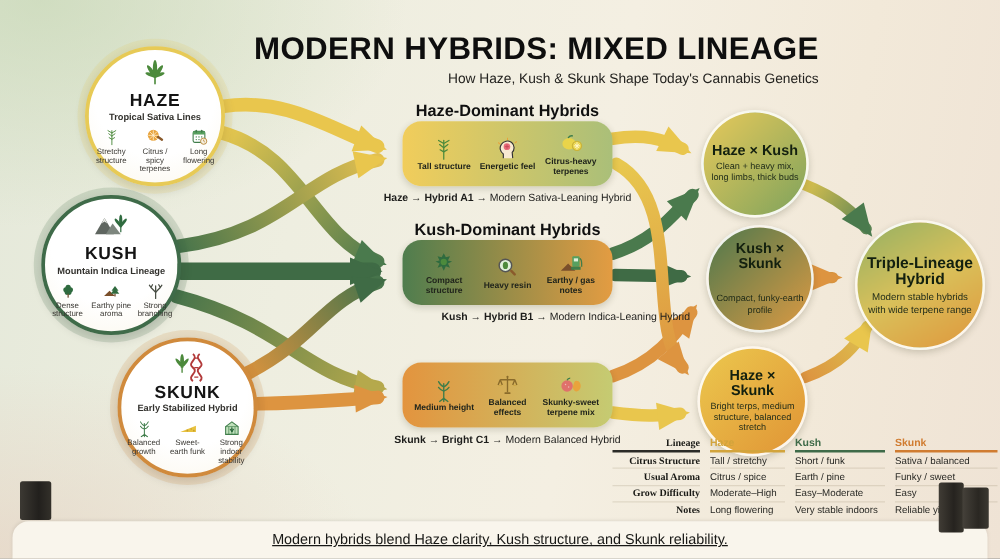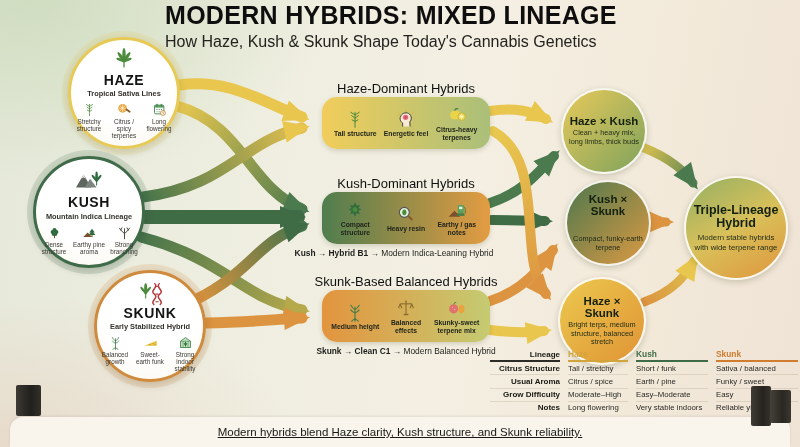--- a/index.html
+++ b/index.html
@@ -3,41 +3,41 @@
 <meta charset="utf-8">
 <style>
   html,body{margin:0;padding:0;background:#888;}
   .stage{position:relative;width:800px;height:447px;overflow:hidden;margin:0 auto;
     font-family:"Liberation Sans","DejaVu Sans",sans-serif;color:#1b1b1b;
     background:
       radial-gradient(ellipse 420px 260px at 4% 0%, rgba(196,214,178,.65), transparent 70%),
       radial-gradient(ellipse 420px 220px at 0% 100%, rgba(231,205,189,.55), transparent 70%),
       linear-gradient(100deg,#e5e9da 0%,#eeeee0 30%,#f4efe2 58%,#f2e9d9 80%,#efe3d5 100%);}
   .arrows{position:absolute;left:0;top:0;z-index:1;}
-  .hdr{position:absolute;left:165px;top:1px;width:490px;text-align:left;z-index:3;}
+  .hdr{position:absolute;left:165px;top:25px;width:490px;text-align:right;z-index:3;}
   .hdr h1{margin:0;font-size:25px;font-weight:800;letter-spacing:.3px;color:#0e0e0e;}
-  .hdr p{margin:3px 0 0;font-size:16px;color:#23221f;}
+  .hdr p{margin:3px 0 0;font-size:11px;color:#23221f;}
   
   .src{position:absolute;width:112px;height:112px;border-radius:50%;z-index:2;
     background:radial-gradient(circle at 50% 35%,#ffffff 55%,#fbf7ec);
     border:3px solid #ccc;display:flex;flex-direction:column;align-items:center;
     justify-content:center;text-align:center;padding:2px;box-sizing:border-box;}
   .src.haze{left:68px;top:37px;}
   .src.kush{left:33px;top:156px;}
   .src.skunk{left:94px;top:270px;}
   .src .big-ic{width:28px;height:26px;}
   .src .big-ic.wide{width:40px;}
   .src .nm{font-size:14px;font-weight:800;letter-spacing:.6px;color:#141414;line-height:1.1;}
   .src .tg{font-size:7.4px;color:#33322e;margin-top:1px;font-weight:bold;}
   .feats{display:flex;gap:2px;margin-top:4px;justify-content:center;}
   .feat{width:33px;display:flex;flex-direction:column;align-items:center;}
   .feat .ic{width:15px;height:15px;}
   .feat .fl{font-size:6.3px;line-height:1.12;color:#3a3833;margin-top:1px;}
   
-  .hb-title{position:absolute;width:240px;text-align:center;font-size:13px;font-weight:400;color:#101010;z-index:3;}
+  .hb-title{position:absolute;width:240px;text-align:center;font-size:13px;font-weight:700;color:#101010;z-index:3;}
   .hbox{position:absolute;left:322px;width:168px;height:52px;border-radius:15px;z-index:2;
     display:flex;align-items:center;justify-content:space-around;padding:2px 8px;box-sizing:border-box;
     box-shadow:0 2px 5px rgba(60,60,30,.18);}
   .hbox .bf{width:52px;display:flex;flex-direction:column;align-items:center;text-align:center;}
   .hbox .ic{width:20px;height:20px;}
   .hbox .fl{font-size:6.8px;line-height:1.12;color:#21251c;font-weight:600;margin-top:1px;}
   .hb-cap{position:absolute;width:260px;text-align:center;font-size:8.4px;color:#1d1d1b;z-index:3;}
   .hb-cap b{font-weight:800;}
   
   .cc{position:absolute;border-radius:50%;z-index:2;border:2px solid rgba(255,255,255,.9);
@@ -48,21 +48,21 @@
   .cc1{left:561px;top:88px;width:86px;height:86px;align-items:center;}
   .cc2{left:565px;top:180px;width:86px;height:86px;}
   .cc3{left:558px;top:277px;width:88px;height:88px;}
   .final{left:684px;top:176px;width:104px;height:104px;}
   .final .t{font-size:12.5px;}
   .final .d{font-size:7.8px;margin-top:3px;}
   
   .tbl{position:absolute;left:490px;top:347px;display:grid;z-index:3;
     grid-template-columns:70px 60px 72px 82px;column-gap:8px;font-size:7.8px;align-items:end;}
   .tbl .c{padding:1.6px 0;border-bottom:1px solid rgba(120,100,70,.16);white-space:nowrap;color:#2a2a26;}
-  .tbl .lab{text-align:right;font-weight:700;color:#191915;font-size:8px;}
+  .tbl .lab{text-align:right;font-weight:700;color:#191915;font-size:8px;font-family:Liberation Serif, serif;}
   .tbl .hd{font-weight:700;font-size:8.4px;border-bottom-width:2px;border-bottom-style:solid;}
   .tbl .hd0{border-bottom:2px solid #2b2b27;}
   .tbl .bot{border-bottom:none;}
   
   .footer{position:absolute;left:10px;right:10px;top:417px;height:30px;z-index:3;
     background:#f9f5ec;border-radius:13px 13px 0 0;box-shadow:0 -1px 3px rgba(0,0,0,.08);
     display:flex;align-items:center;justify-content:center;}
   .footer span{font-size:11.5px;color:#181816;text-decoration:underline;}
   
   .blk{position:absolute;z-index:4;border-radius:2px;}
@@ -334,20 +334,23 @@
             <ellipse cx="10" cy="12" rx="6.5" ry="5.5" fill="#e9d44a"></ellipse>
             <circle cx="17.5" cy="14" r="4.5" fill="#e9d44a" stroke="#c9b23a" stroke-width="1"></circle>
             <g stroke="#fff8cf" stroke-width="0.9">
               <path d="M17.5,10.5 V17.5 M14.5,14 H20.5 M15.4,11.9 L19.6,16.1 M19.6,11.9 L15.4,16.1"></path>
             </g>
             <path d="M9,6.5 C10,4.5 12,4 13.5,4.5" stroke="#3f7d4a" stroke-width="1.4" fill="none"></path>
           </svg></span>
       <span class="fl">Citrus-heavy terpenes</span>
       </div>
   </div>
+  <div class="hb-cap" style="left:276px;top:153px;">
+    <b>Haze → Hybrid A1</b><span> → Modern Sativa-Leaning Hybrid</span>
+  </div>
 
   <div class="hb-title" style="left:286px;top:176px;">Kush-Dominant Hybrids</div>
   <div class="hbox" style="top: 192px; background: linear-gradient(90deg, rgb(79, 125, 78), rgb(227, 156, 66));">
     <div class="bf">
       <span class="ic"><svg viewBox="0 0 24 24" width="100%" height="100%">
             <path d="M12,3 L14,7 L18,6 L16,10 L20,11 L16,13 L18,17 L14,15.5 L12,20 L10,15.5 L6,17 L8,13 L4,11 L8,10 L6,6 L10,7 z" fill="#2f6b3f"></path>
             <circle cx="12" cy="11.5" r="3" fill="#4c8a3c"></circle>
           </svg></span>
       <span class="fl">Compact structure</span>
       </div>
@@ -363,25 +366,24 @@
       <span class="ic"><svg viewBox="0 0 24 24" width="100%" height="100%">
             <polygon points="2,20 9,13 16,20" fill="#7a4f2b"></polygon>
             <rect x="13" y="6" width="7" height="10" rx="1" fill="#57a05f"></rect>
             <rect x="14.5" y="8" width="4" height="3" fill="#dff0db"></rect>
             <path d="M20,8 c2,1 2,3 2,5 v3" stroke="#3f7d4a" stroke-width="1.2" fill="none"></path>
             <rect x="12" y="16" width="9" height="3" fill="#3f7d4a"></rect>
           </svg></span>
       <span class="fl">Earthy / gas notes</span>
       </div>
   </div>
-  <div class="hb-cap" style="left:264px;top:248px;">
+  <div class="hb-cap" style="left:292px;top:248px;text-align:right;">
     <b>Kush → Hybrid B1</b><span> → Modern Indica-Leaning Hybrid</span>
   </div>
 
-  <div class="hb-title" style="left:286px;top:274px;">Skunk-Based Balanced Hybrids</div>
   <div class="hbox" style="top: 290px; background: linear-gradient(90deg, rgb(227, 148, 62), rgb(197, 203, 114));">
     <div class="bf">
       <span class="ic"><svg viewBox="0 0 24 24" width="100%" height="100%">
             <g stroke="#3f7d4a" stroke-width="1.3" fill="none" stroke-linecap="round">
               <path d="M12,20 V6"></path>
               <path d="M12,9 C9,8 8,6 7,4 M12,9 C15,8 16,6 17,4"></path>
               <path d="M12,13 C9.5,12.5 8,11 7,9.5 M12,13 C14.5,12.5 16,11 17,9.5"></path>
               <path d="M12,20 L8,23 M12,20 L16,23 M12,20 V23"></path>
             </g>
           </svg></span>
@@ -409,30 +411,30 @@
             <path d="M8,7.5 C8.5,6 9.5,5.5 11,5.5" stroke="#3f7d4a" stroke-width="1.2" fill="none"></path>
             <g fill="#ffffff" opacity="0.5">
               <circle cx="6.5" cy="11.5" r="0.7"></circle>
               <circle cx="9.5" cy="14" r="0.7"></circle>
             </g>
           </svg></span>
       <span class="fl">Skunky-sweet terpene mix</span>
       </div>
   </div>
   <div class="hb-cap" style="left:276px;top:346px;">
-    <b>Skunk → Clean C1</b><span> → Modern Balanced Hybrid</span>
+    <b>Skunk → Bright C1</b><span> → Modern Balanced Hybrid</span>
   </div>
 
   <div class="cc cc1" style="background: linear-gradient(135deg, rgb(231, 201, 91), rgb(127, 163, 92));">
     <span class="t">Haze × Kush</span>
     <span class="d">Clean + heavy mix, long limbs, thick buds</span>
   </div>
   <div class="cc cc2" style="background: linear-gradient(135deg, rgb(78, 120, 77), rgb(220, 154, 67)); gap: 16px;">
     <span class="t">Kush × Skunk</span>
-    <span class="d">Compact, funky-earth terpene</span>
+    <span class="d">Compact, funky-earth profile</span>
   </div>
   <div class="cc cc3" style="background: linear-gradient(135deg, rgb(236, 200, 78), rgb(224, 148, 53));">
     <span class="t">Haze × Skunk</span>
     <span class="d">Bright terps, medium structure, balanced stretch</span>
   </div>
   <div class="cc final" style="background: linear-gradient(150deg, rgb(147, 176, 99), rgb(217, 192, 90), rgb(223, 150, 60));">
     <span class="t">Triple-Lineage Hybrid</span>
     <span class="d">Modern stable hybrids with wide terpene range</span>
   </div>
 

